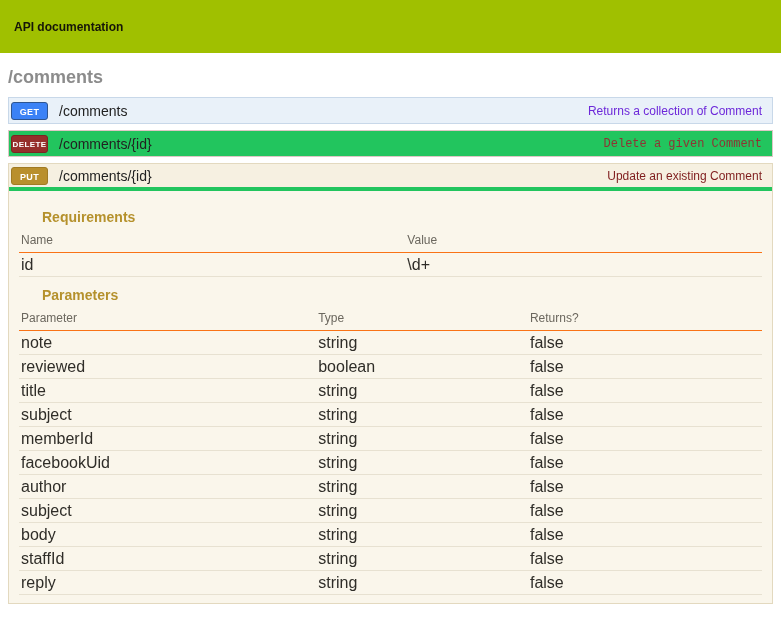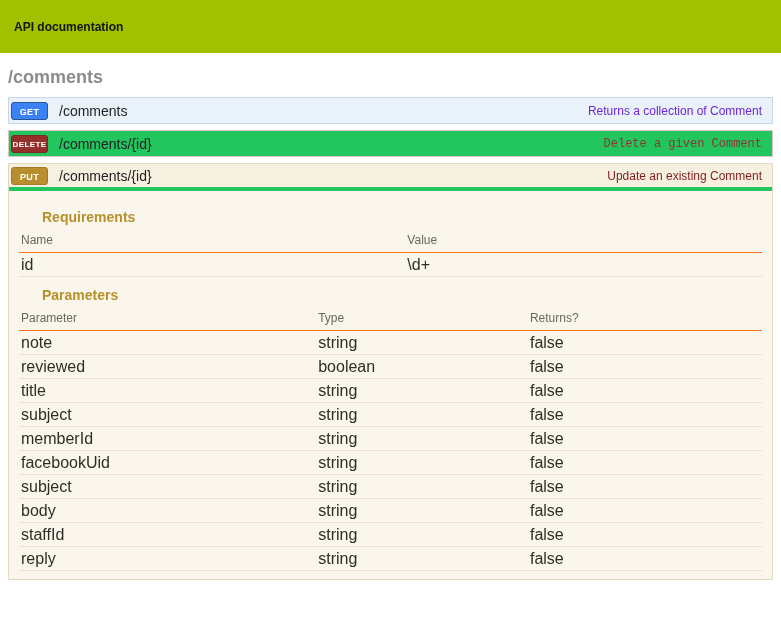--- a/index.html
+++ b/index.html
@@ -208,20 +208,25 @@
               <td>string</td>
               <td>false</td>
             </tr>
 
             <tr>
               <td>facebookUid</td>
               <td>string</td>
               <td>false</td>
             </tr>
 
+            <tr>
+              <td>author</td>
+              <td>string</td>
+              <td>false</td>
+            </tr>
 
             <tr>
               <td>subject</td>
               <td>string</td>
               <td>false</td>
             </tr>
 
             <tr>
               <td>body</td>
               <td>string</td>

